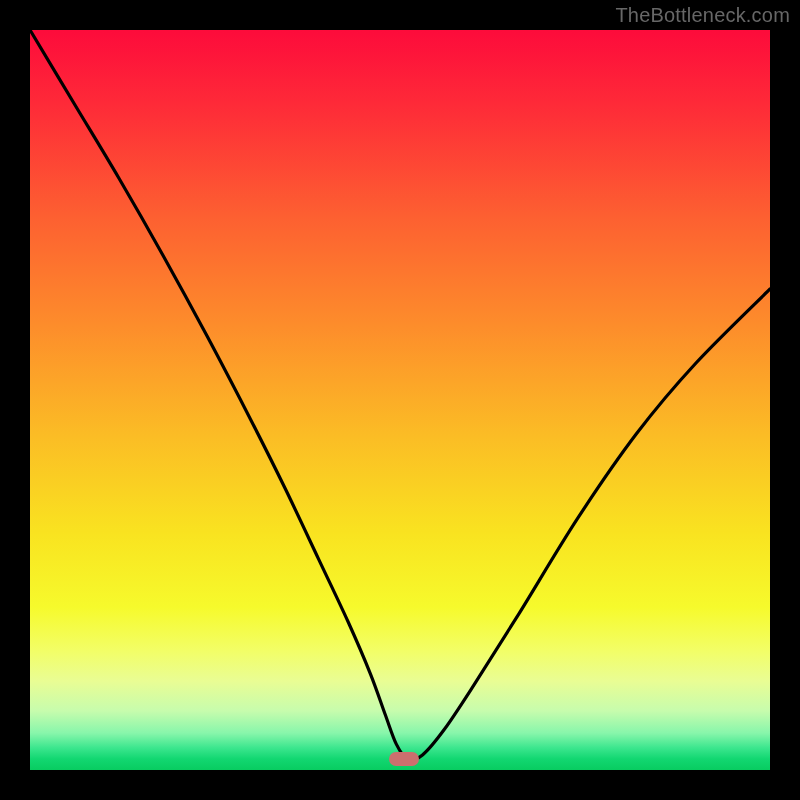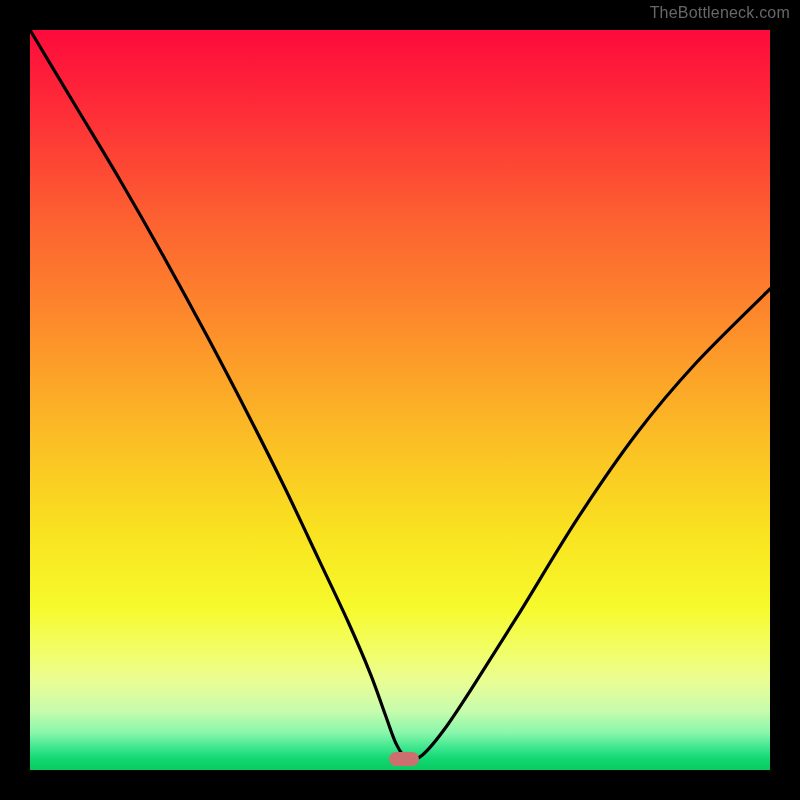--- a/index.html
+++ b/index.html
@@ -15,21 +15,21 @@
     position: relative;
     width: 800px;
     height: 800px;
     background: #000;
   }
   .attrib {
     position: absolute;
     top: 4px;
     right: 10px;
     color: #676767;
-    font-size: 16px;
+    font-size: 20px;
     font-weight: 500;
     letter-spacing: 0.2px;
     z-index: 10;
   }
   .plot {
     position: absolute;
     left: 30px;
     top: 30px;
     width: 740px;
     height: 740px;

